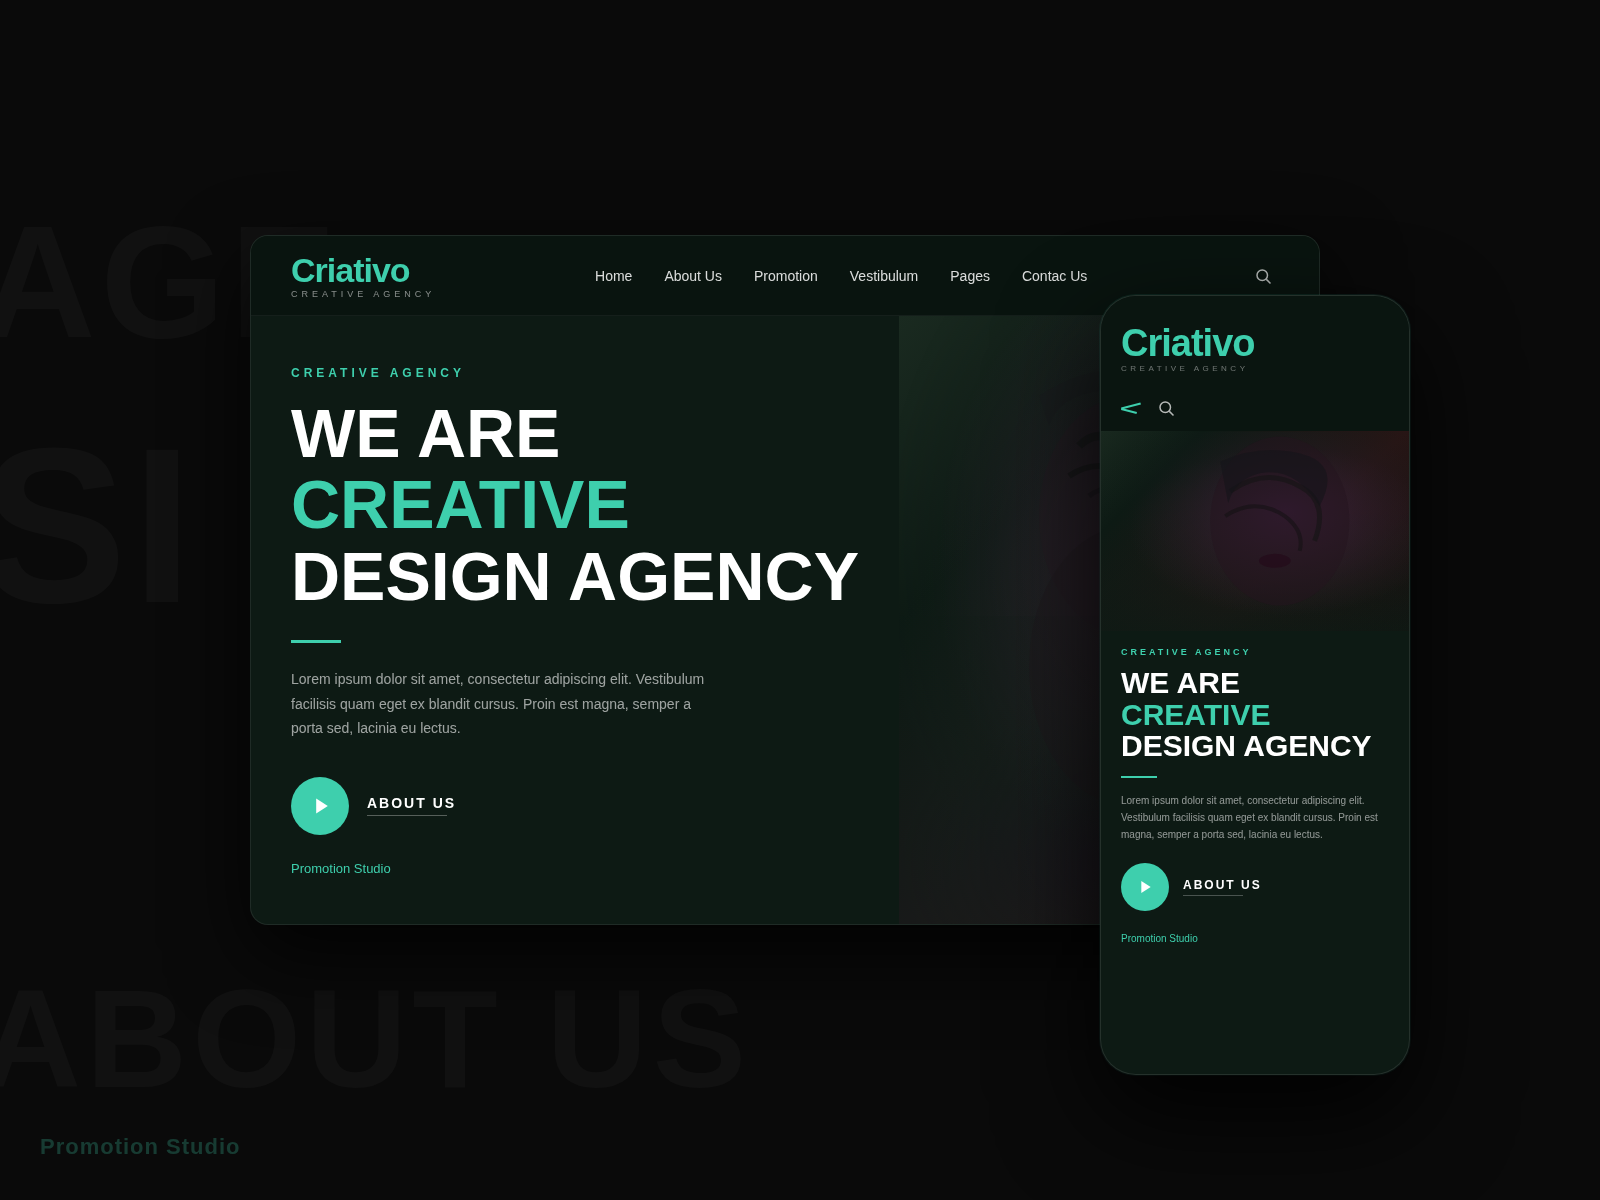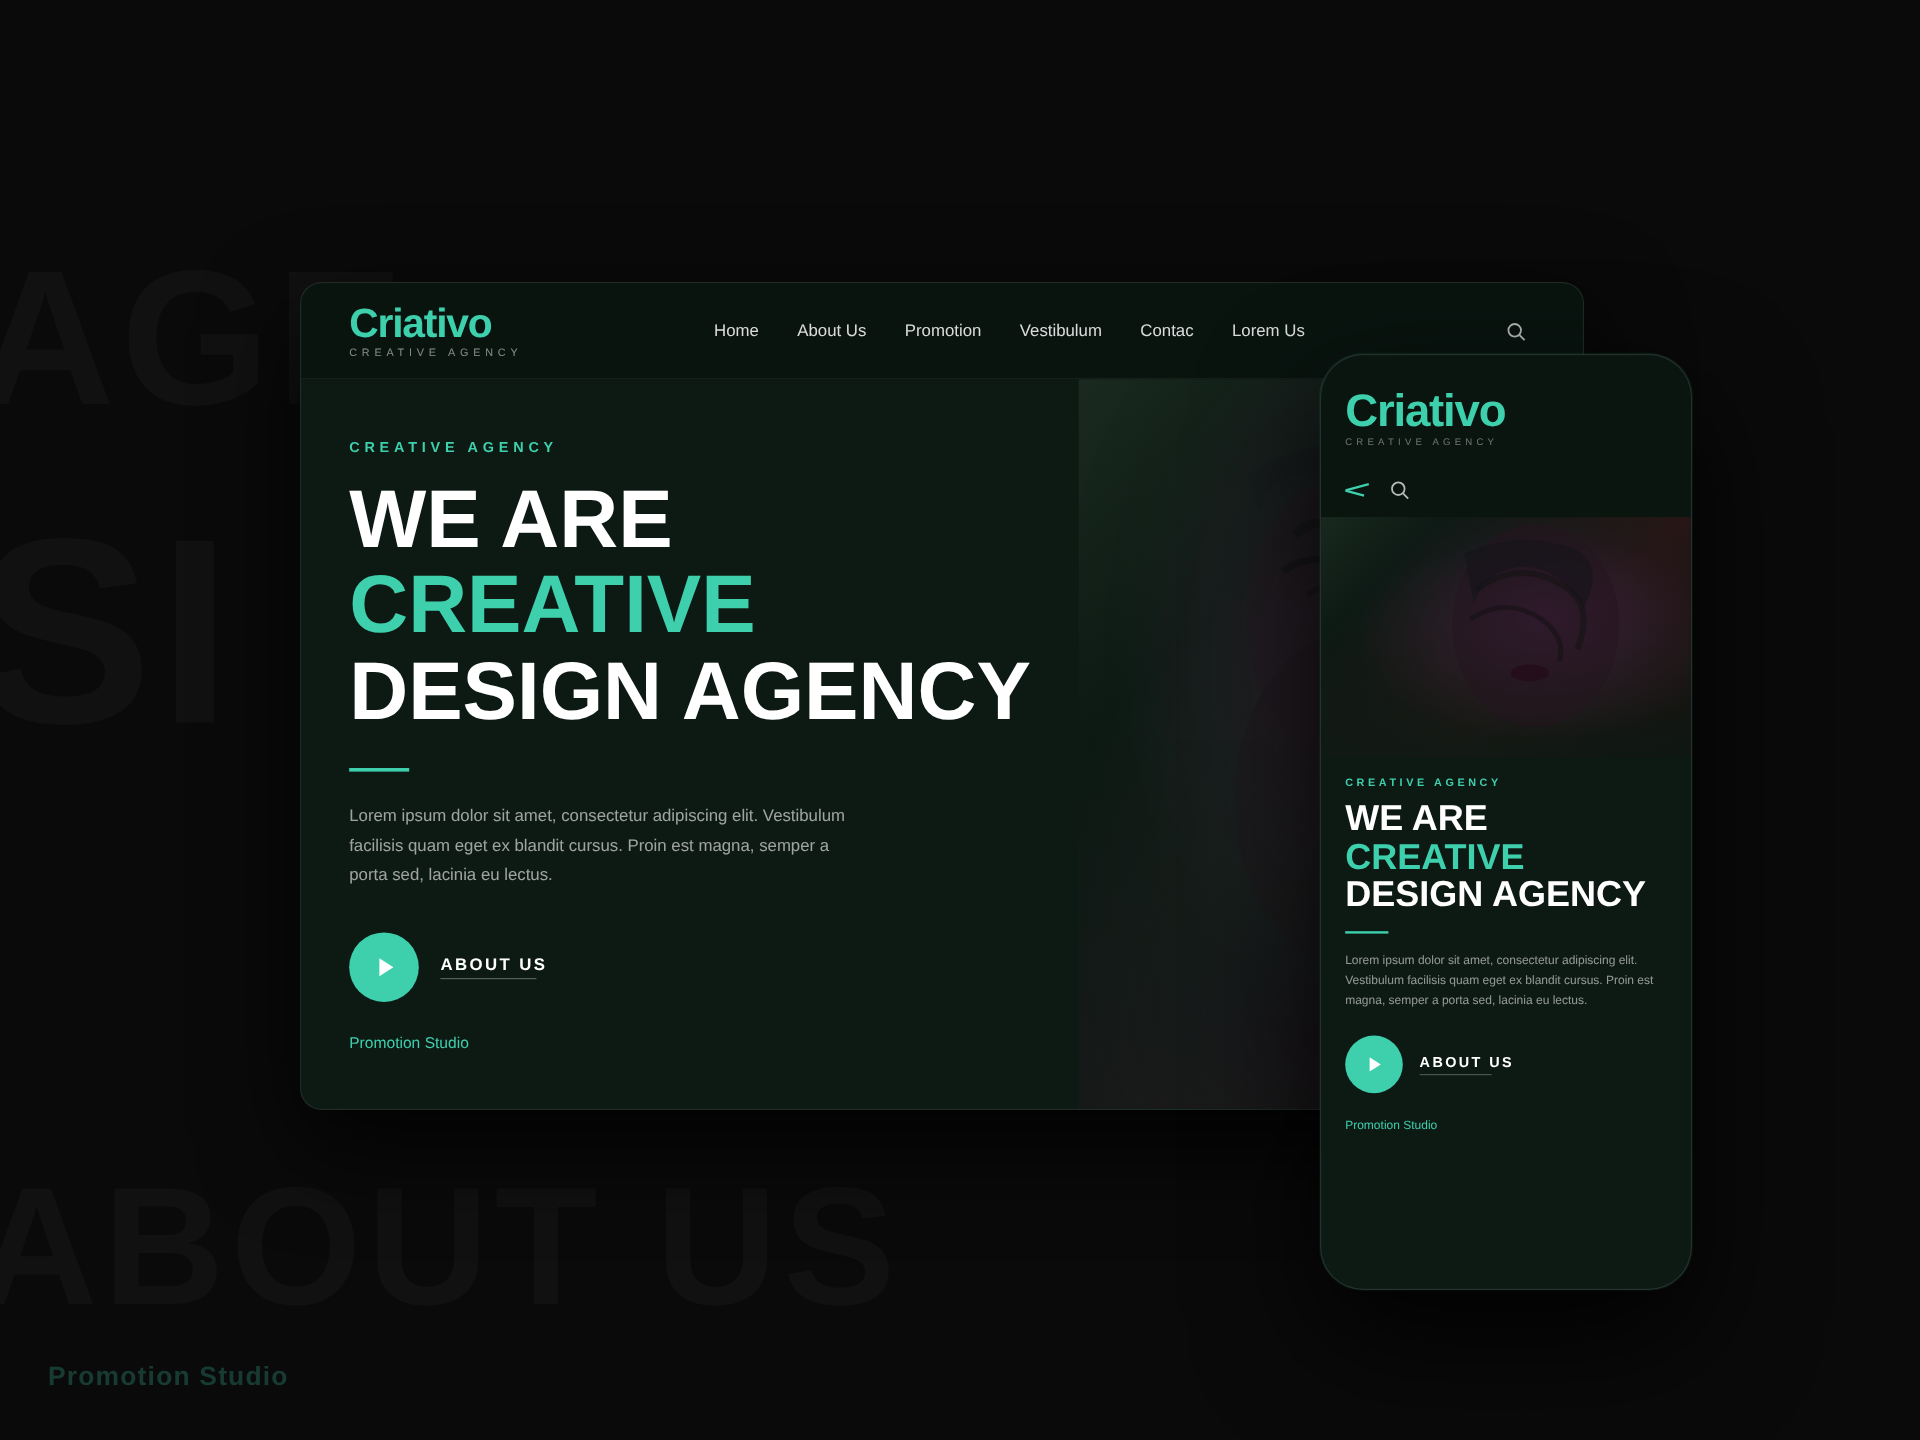--- a/index.html
+++ b/index.html
@@ -457,22 +457,22 @@
     <nav class="navbar">
       <div class="logo-area">
         <span class="logo-text">Criativo</span>
         <span class="logo-sub">CREATIVE AGENCY</span>
       </div>
       <ul class="nav-links">
         <li><a href="#">Home</a></li>
         <li><a href="#">About Us</a></li>
         <li><a href="#">Promotion</a></li>
         <li><a href="#">Vestibulum</a></li>
-        <li><a href="#">Contac</a></li>
-        <li><a href="#">Lorem Us</a></li>
+        <li><a href="#">Pages</a></li>
+        <li><a href="#">Contac Us</a></li>
       </ul>
       <div class="search-icon-btn">
         <svg viewBox="0 0 24 24">
           <circle cx="11" cy="11" r="7"></circle>
           <line x1="16.5" y1="16.5" x2="22" y2="22"></line>
         </svg>
       </div>
     </nav>
 
     <div class="hero-section">

